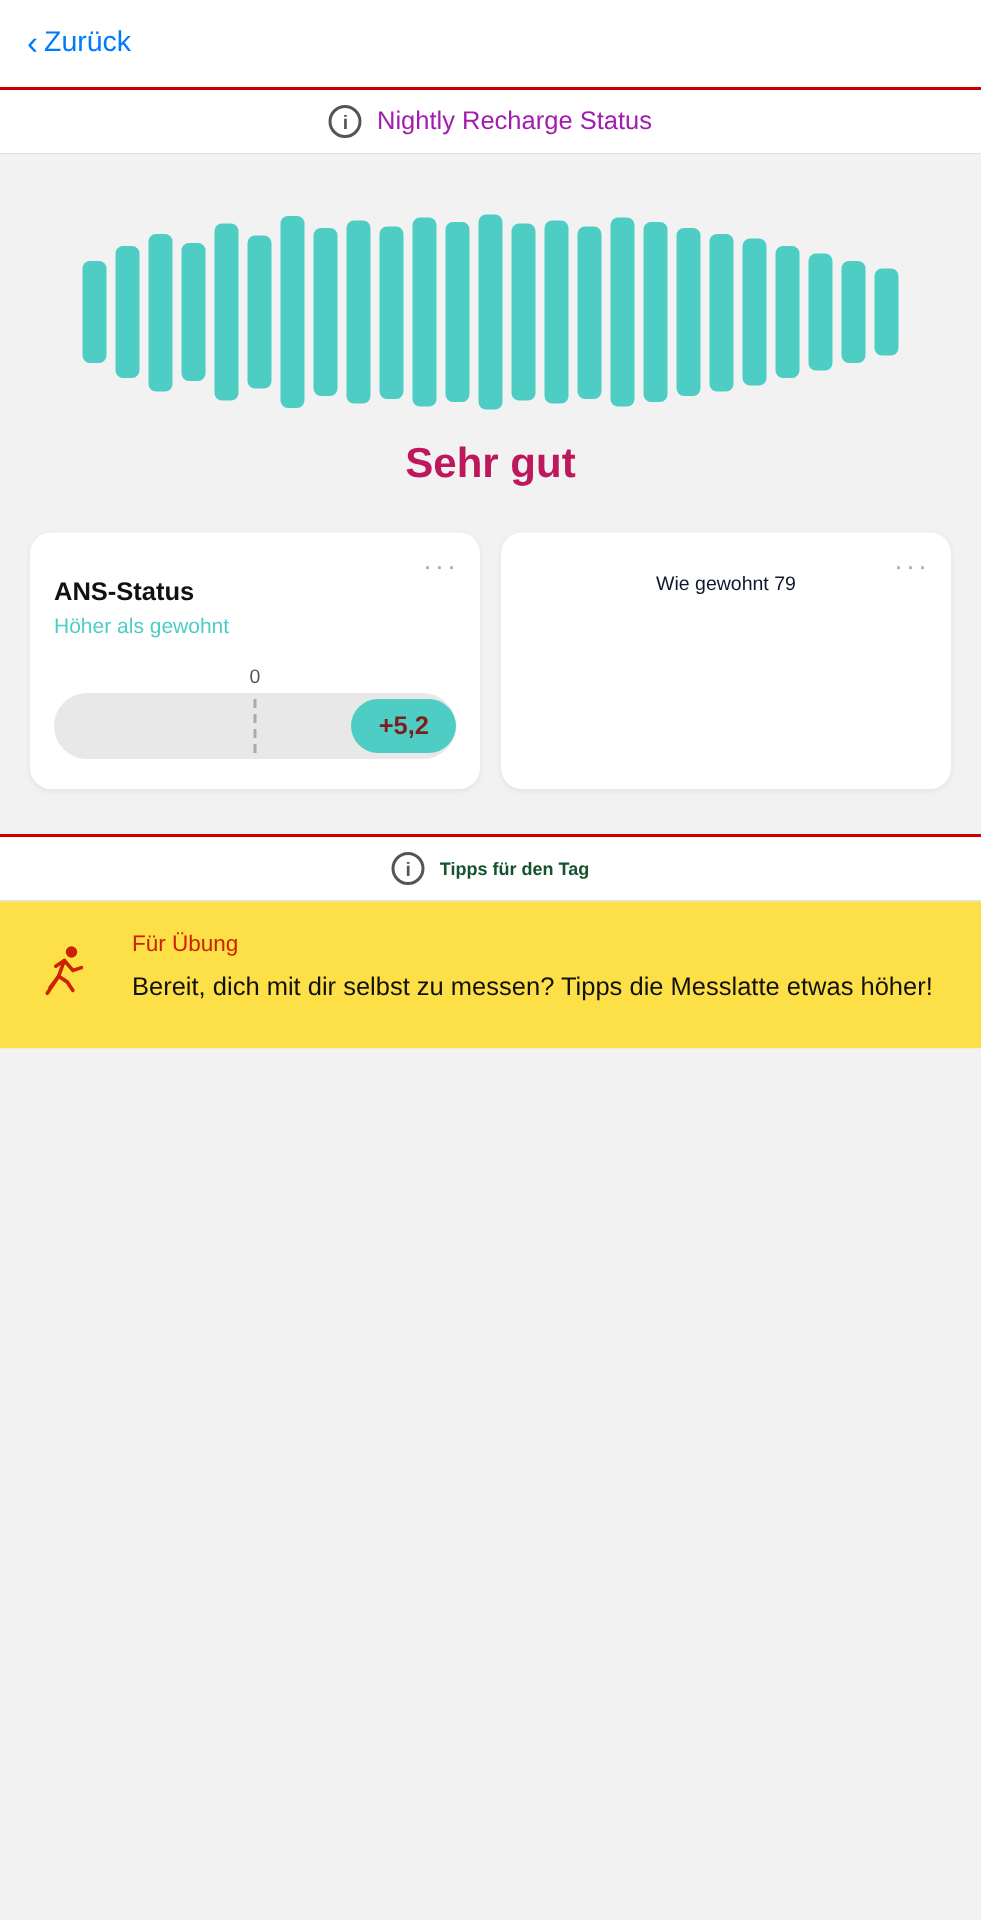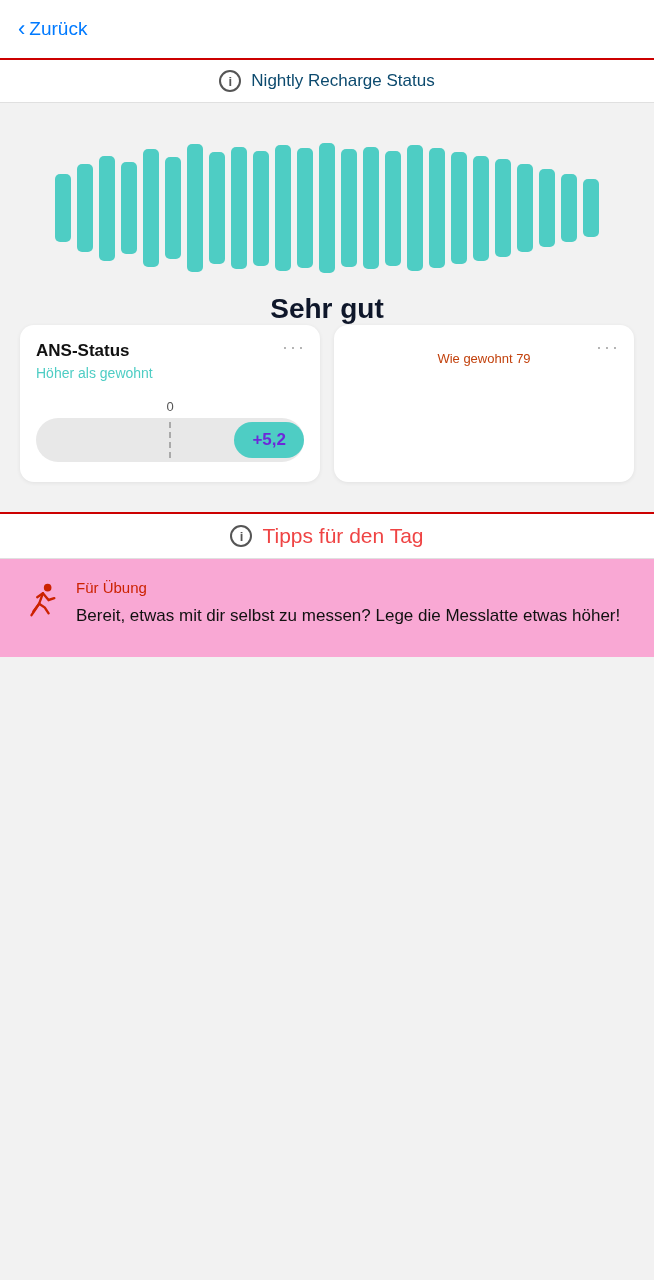--- a/index.html
+++ b/index.html
@@ -56,21 +56,21 @@
       display: flex;
       align-items: center;
       justify-content: center;
       font-size: 13px;
       font-weight: bold;
       color: #555;
       flex-shrink: 0;
     }
     .info-bar-title {
       font-size: 17px;
-      color: #0c4a6e;
+      color: #a21caf;
       font-weight: 400;
     }
 
     
     .main-content {
       background: #f2f2f2;
       padding: 30px 20px 20px 20px;
     }
 
     
@@ -85,21 +85,22 @@
       background: #4ecdc4;
       border-radius: 5px;
       width: 16px;
     }
 
     
     .status-label {
       text-align: center;
       font-size: 28px;
       font-weight: 700;
-      color: #0f172a;
+      color: #be185d;
+      margin-bottom: 30px;
     }
 
     
     .cards-row {
       display: flex;
       gap: 14px;
       margin-bottom: 10px;
     }
     .card {
       background: #fff;
@@ -116,20 +117,21 @@
       font-size: 18px;
       color: #aaa;
       letter-spacing: 2px;
       cursor: pointer;
     }
     .card-title {
       font-size: 17px;
       font-weight: 700;
       color: #111;
       margin-bottom: 4px;
+      margin-top: 14px;
     }
     .card-subtitle {
       font-size: 14px;
       color: #4ecdc4;
       font-weight: 400;
       margin-bottom: 18px;
     }
     .card-track {
       flex: 1;
       height: 44px;
@@ -143,21 +145,21 @@
       position: absolute;
       left: 50%;
       top: 10%;
       height: 80%;
       width: 2px;
       border-left: 2px dashed #aaa;
       transform: translateX(-50%);
     }
     .card-pill {
       background: #4ecdc4;
-      color: #6d28d9;
+      color: #7f1d1d;
       border-radius: 22px;
       padding: 8px 18px;
       font-size: 17px;
       font-weight: 700;
       position: absolute;
       right: 0;
       white-space: nowrap;
     }
     .card-pill-right {
       right: 0;
@@ -168,32 +170,32 @@
       background: #fff;
       display: flex;
       align-items: center;
       justify-content: center;
       padding: 10px 18px;
       gap: 10px;
       border-top: 2px solid #cc0000;
       border-bottom: 1px solid #e0e0e0;
     }
     .tipps-bar-title {
-      font-size: 21px;
-      color: #ef4444;
-      font-weight: 400;
+      font-size: 12px;
+      color: #14532d;
+      font-weight: 700;
     }
 
     
     .tipps-content {
-      background: #f9a8d4;
+      background: #fde047;
       padding: 20px 22px 28px 22px;
       display: flex;
-      gap: 16px;
-      align-items: flex-start;
+      gap: 28px;
+      align-items: center;
     }
     .running-icon {
       width: 38px;
       height: 38px;
       flex-shrink: 0;
       margin-top: 2px;
     }
     .tipps-text-block {
       flex: 1;
     }
@@ -301,21 +303,21 @@
         <div class="card-track">
           <div class="card-dashed-line"></div>
           <div class="card-pill card-pill-right">+5,2</div>
         </div>
       </div>
     </div>
 
     <div class="card">
       <span class="card-menu">···</span>
       <div style="position:relative; margin-top:10px;">
-        <div style="font-size:13px; color:#c2410c; text-align:center; margin-bottom:4px;">Wie gewohnt 79</div>
+        <div style="font-size:13px; color:#0f172a; text-align:center; margin-bottom:4px;">Wie gewohnt 79</div>
       </div>
     </div>
 
   </div>
 </div>
 
 <div class="tipps-bar">
   <div class="info-icon">i</div>
   <span class="tipps-bar-title">Tipps für den Tag</span>
 </div>
@@ -325,17 +327,17 @@
 
     <circle cx="27" cy="7" r="4" fill="#cc2200"></circle>
     <path d="M22 13 L18 24 L12 32" stroke="#cc2200" stroke-width="2.5" stroke-linecap="round"></path>
     <path d="M22 13 L28 20 L34 18" stroke="#cc2200" stroke-width="2.5" stroke-linecap="round"></path>
     <path d="M18 24 L14 30 L10 36" stroke="#cc2200" stroke-width="2.5" stroke-linecap="round"></path>
     <path d="M18 24 L24 28 L28 34" stroke="#cc2200" stroke-width="2.5" stroke-linecap="round"></path>
     <path d="M22 13 L16 17" stroke="#cc2200" stroke-width="2.5" stroke-linecap="round"></path>
   </svg>
   <div class="tipps-text-block">
     <div class="tipps-category">Für Übung</div>
-    <div class="tipps-body">Bereit, etwas mit dir selbst zu messen? Lege die Messlatte etwas höher!</div>
+    <div class="tipps-body">Bereit, dich mit dir selbst zu messen? Tipps die Messlatte etwas höher!</div>
   </div>
 </div>
 
 <div class="bottom-gray"></div>
 
 </body></html>

